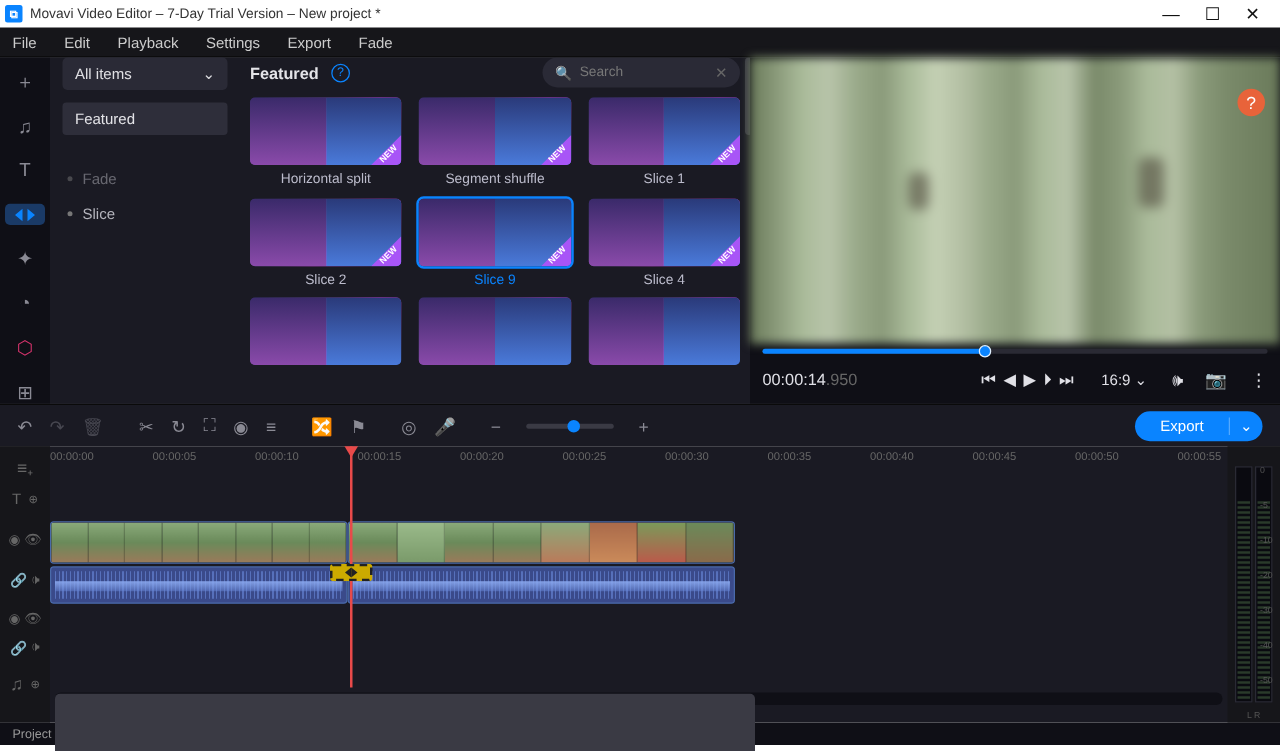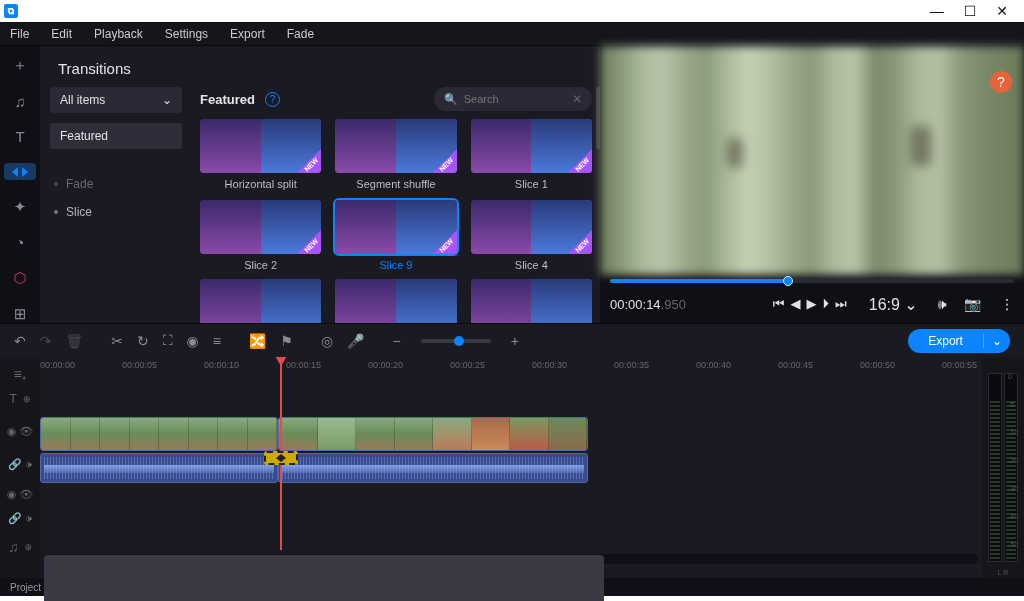--- a/index.html
+++ b/index.html
@@ -69,21 +69,21 @@
 .helpbtn { position: absolute; right: 12px; top: 25px; width: 22px; height: 22px; background: #e8633a; border-radius: 50%; color: #fff; font-size: 14px; display: flex; align-items: center; justify-content: center; z-index: 5;}
 .pbar { height: 8px; padding: 0 10px; display:flex; align-items:center; margin-top: 2px;}
 .ptrack { flex:1; height: 4px; background: #2a2a34; border-radius: 2px; position: relative;}
 .pfill { position:absolute; left:0; top:0; bottom:0; width: 44%; background: #0a84ff; border-radius: 2px;}
 .pknob { position:absolute; left:44%; top:-3px; width:10px; height:10px; background:#0a84ff; border:1.5px solid #e0f0ff; border-radius:50%; transform:translateX(-50%);}
 .pctrls { height: 38px; display: flex; align-items: center; padding: 0 10px; gap: 8px; color: #e0e0e6; font-size: 12px;}
 .ptime { font-family: monospace; font-size: 13px;}
 .ptime .ms { color: #666; }
 .pctbtns { display: flex; gap: 6px; font-size: 13px; margin-left:auto; margin-right: 14px;}
 .pctbtns span { cursor: default; }
-.aspect { font-size: 16px; color: #e0e0e6; margin-right: 12px;}
+.aspect { font-size: 12px; color: #e0e0e6; margin-right: 12px;}
 .picon { font-size: 14px; cursor: default;}
 
 
 .tlbar { height: 34px; background: #1a1a23; display: flex; align-items: center; padding: 0 14px; gap: 4px; color: #8a8a94; font-size: 14px; border-top: 1px solid #0a0a0a;}
 .tlbar .grp { display: flex; gap: 14px; align-items:center;}
 .tlbar .sep { width: 20px; }
 .tlbar .track { width: 70px; height: 4px; background: #3a3a44; border-radius: 2px; position: relative; margin: 0 6px;}
 .tlbar .track .knob { position:absolute; left: 48%; top:-3px; width:10px; height:10px; background:#0a84ff; border-radius:50%;}
 .exportbtn { margin-left: auto; height: 24px; background: #0a84ff; color: #fff; font-size: 12px; border-radius: 12px; display: flex; align-items: center; overflow: hidden;}
 .exportbtn .lbl { padding: 0 20px;}
@@ -131,20 +131,21 @@
 
 
 .statusbar { height: 18px; background: #0f0f16; color: #999; font-size: 10px; display: flex; align-items: center; padding: 0 10px;}
 svg { display: block; }
 </style>
 </head>
 <body>
 
 <div class="titlebar">
   <span class="appicon">⧉</span>
+  <span>Movavi Video Editor – 7-Day Trial Version – New project *</span>
   <span class="spacer"></span>
   <div class="winbtns">
     <span>—</span>
     <span>☐</span>
     <span>✕</span>
   </div>
 </div>
 
 <div class="menubar">
   <span>File</span>
@@ -166,21 +167,20 @@
           <path d="M1 7 L7 2 L7 12 Z M17 7 L11 2 L11 12 Z" fill="#0a84ff"></path>
         </svg>
     </span>
     <span class="tsitem">✦</span>
     <span class="tsitem">◔</span>
     <span class="tsitem pink">⬡</span>
     <span class="tsitem">⊞</span>
   </div>
 
   <div class="panel">
-    <div class="panel-title">Transitions</div>
     <div class="panel-row">
       <div class="sidecol">
         <div class="dropdown">
           <span>All items</span>
           <span>⌄</span>
         </div>
         <div class="navlist">
           <div class="navitem sel">Featured</div>
           <div style="height:10px"></div>
           <div style="height:10px"></div>

